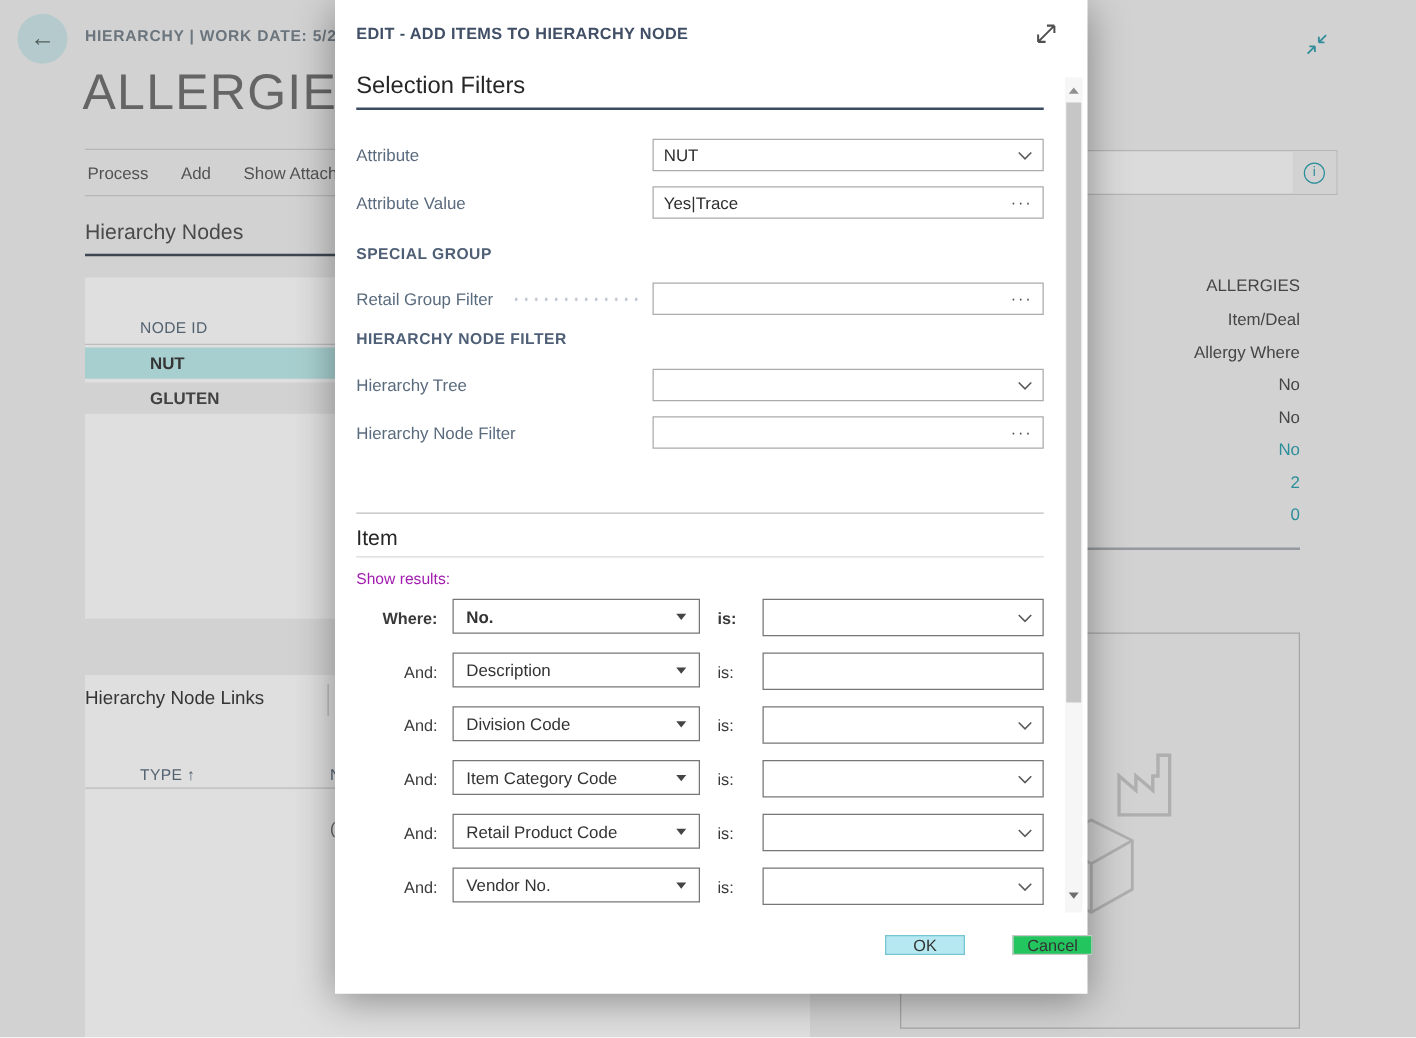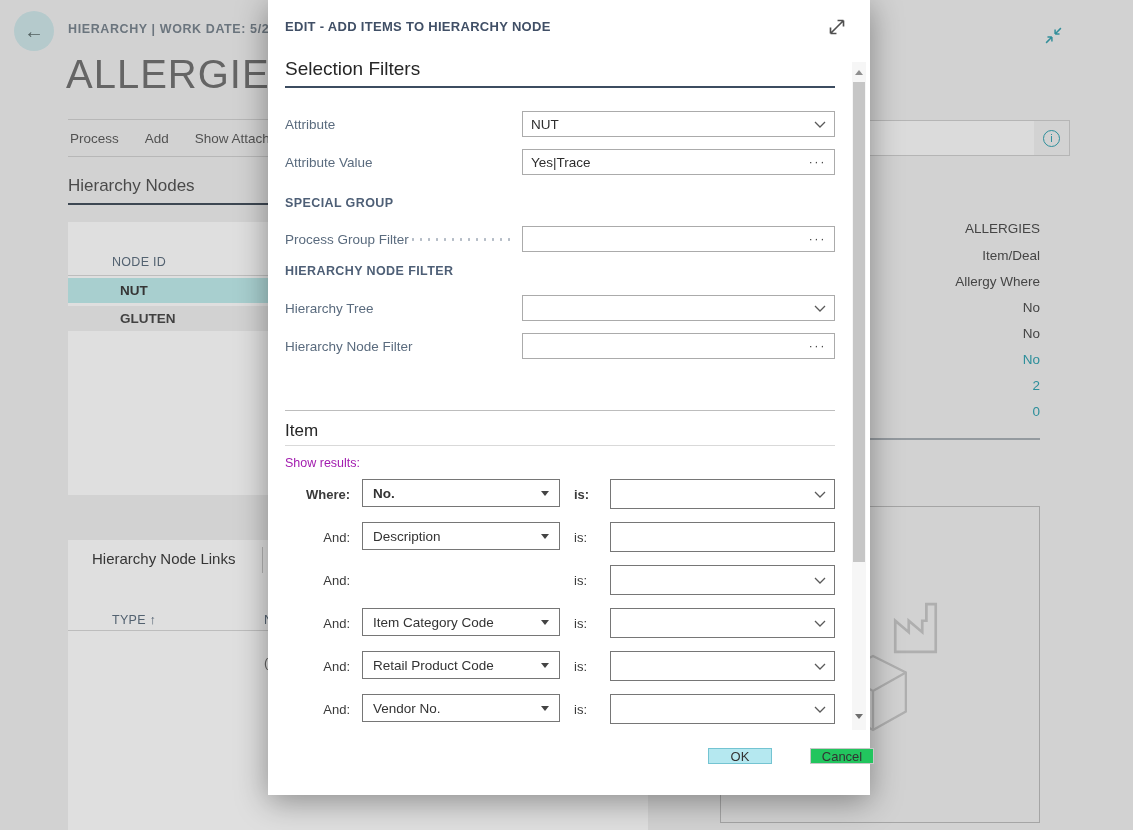--- a/index.html
+++ b/index.html
@@ -151,21 +151,21 @@
     <div class="abs ph-panel"></div>
     <svg class="abs" style="left:891px; top:600px;" width="50" height="54" viewBox="0 0 48 52">
       <path d="M4 50 V20 L17 31 V20 L30 31 V20 h4 V4 h9 V50 Z" fill="none" stroke="#c8c8c8" stroke-width="2.6"></path>
     </svg>
     <svg class="abs" style="left:838px; top:654px;" width="70" height="78" viewBox="0 0 68 76">
       <polygon points="34,2 66,18 66,56 34,74 2,56 2,18" fill="none" stroke="#c8c8c8" stroke-width="2.2"></polygon>
       <path d="M2 18 L34 36 L66 18 M34 36 V74" fill="none" stroke="#c8c8c8" stroke-width="2.2"></path>
     </svg>
 
     <div class="abs card" style="left:68px; top:540px; width:580px; height:290px;">
-      <div class="abs links-tab" style="left:24px; top:10px;">Hierarchy Node Links</div>
+      <div class="abs links-tab" style="left:0; top:10px;">Hierarchy Node Links</div>
       <div class="abs tab-divider" style="left:194px; top:7px;"></div>
       <div class="abs col-header" style="left:44px; top:73px;">TYPE ↑</div>
       <div class="abs col-header" style="left:196px; top:73px;">NODE ID</div>
       <div class="abs grid-line" style="left:0; top:90px; width:580px;"></div>
       <div class="abs empty-text" style="left:196px; top:115px; width:380px; overflow:hidden; white-space:nowrap;">(There is nothing to show in this view)</div>
     </div>
   </div>
 
   <div class="abs dim"></div>
 
@@ -187,21 +187,21 @@
         </svg>
     </div>
 
     <div class="abs m-label" style="top:155px;">Attribute Value</div>
     <div class="abs m-field" style="top:149px;">
       <span class="fill">Yes|Trace</span>
       <span class="assist-dots">···</span>
     </div>
 
     <div class="abs m-group" style="top:196px;">SPECIAL GROUP</div>
-    <div class="abs m-label" style="top:232px;">Process Group Filter</div>
+    <div class="abs m-label" style="top:232px;">Retail Group Filter</div>
     <div class="abs dotted-leader" style="top:238px;"></div>
     <div class="abs m-field" style="top:226px;">
       <span class="fill"></span>
       <span class="assist-dots">···</span>
     </div>
 
     <div class="abs m-group" style="top:264px;">HIERARCHY NODE FILTER</div>
     <div class="abs m-label" style="top:301px;">Hierarchy Tree</div>
     <div class="abs m-field" style="top:295px;">
       <span class="fill"></span>
@@ -242,20 +242,24 @@
         <span class="tri-down"></span>
       </div>
       <span class="f-is">is:</span>
       <div class="f-value">
         <span class="fill"></span>
       </div>
     </div>
 
     <div class="abs f-row" style="top:565px;">
       <span class="f-prefix">And:</span>
+      <div class="f-select">
+        <span class="fill">Division Code</span>
+        <span class="tri-down"></span>
+      </div>
       <span class="f-is">is:</span>
       <div class="f-value">
         <span class="fill"></span>
         <svg width="12" height="7" viewBox="0 0 12 7">
           <path d="M1 1 l5 5 5-5" fill="none" stroke="#5a5a5a" stroke-width="1.3"></path>
           </svg>
       </div>
     </div>
 
     <div class="abs f-row" style="top:608px;">

